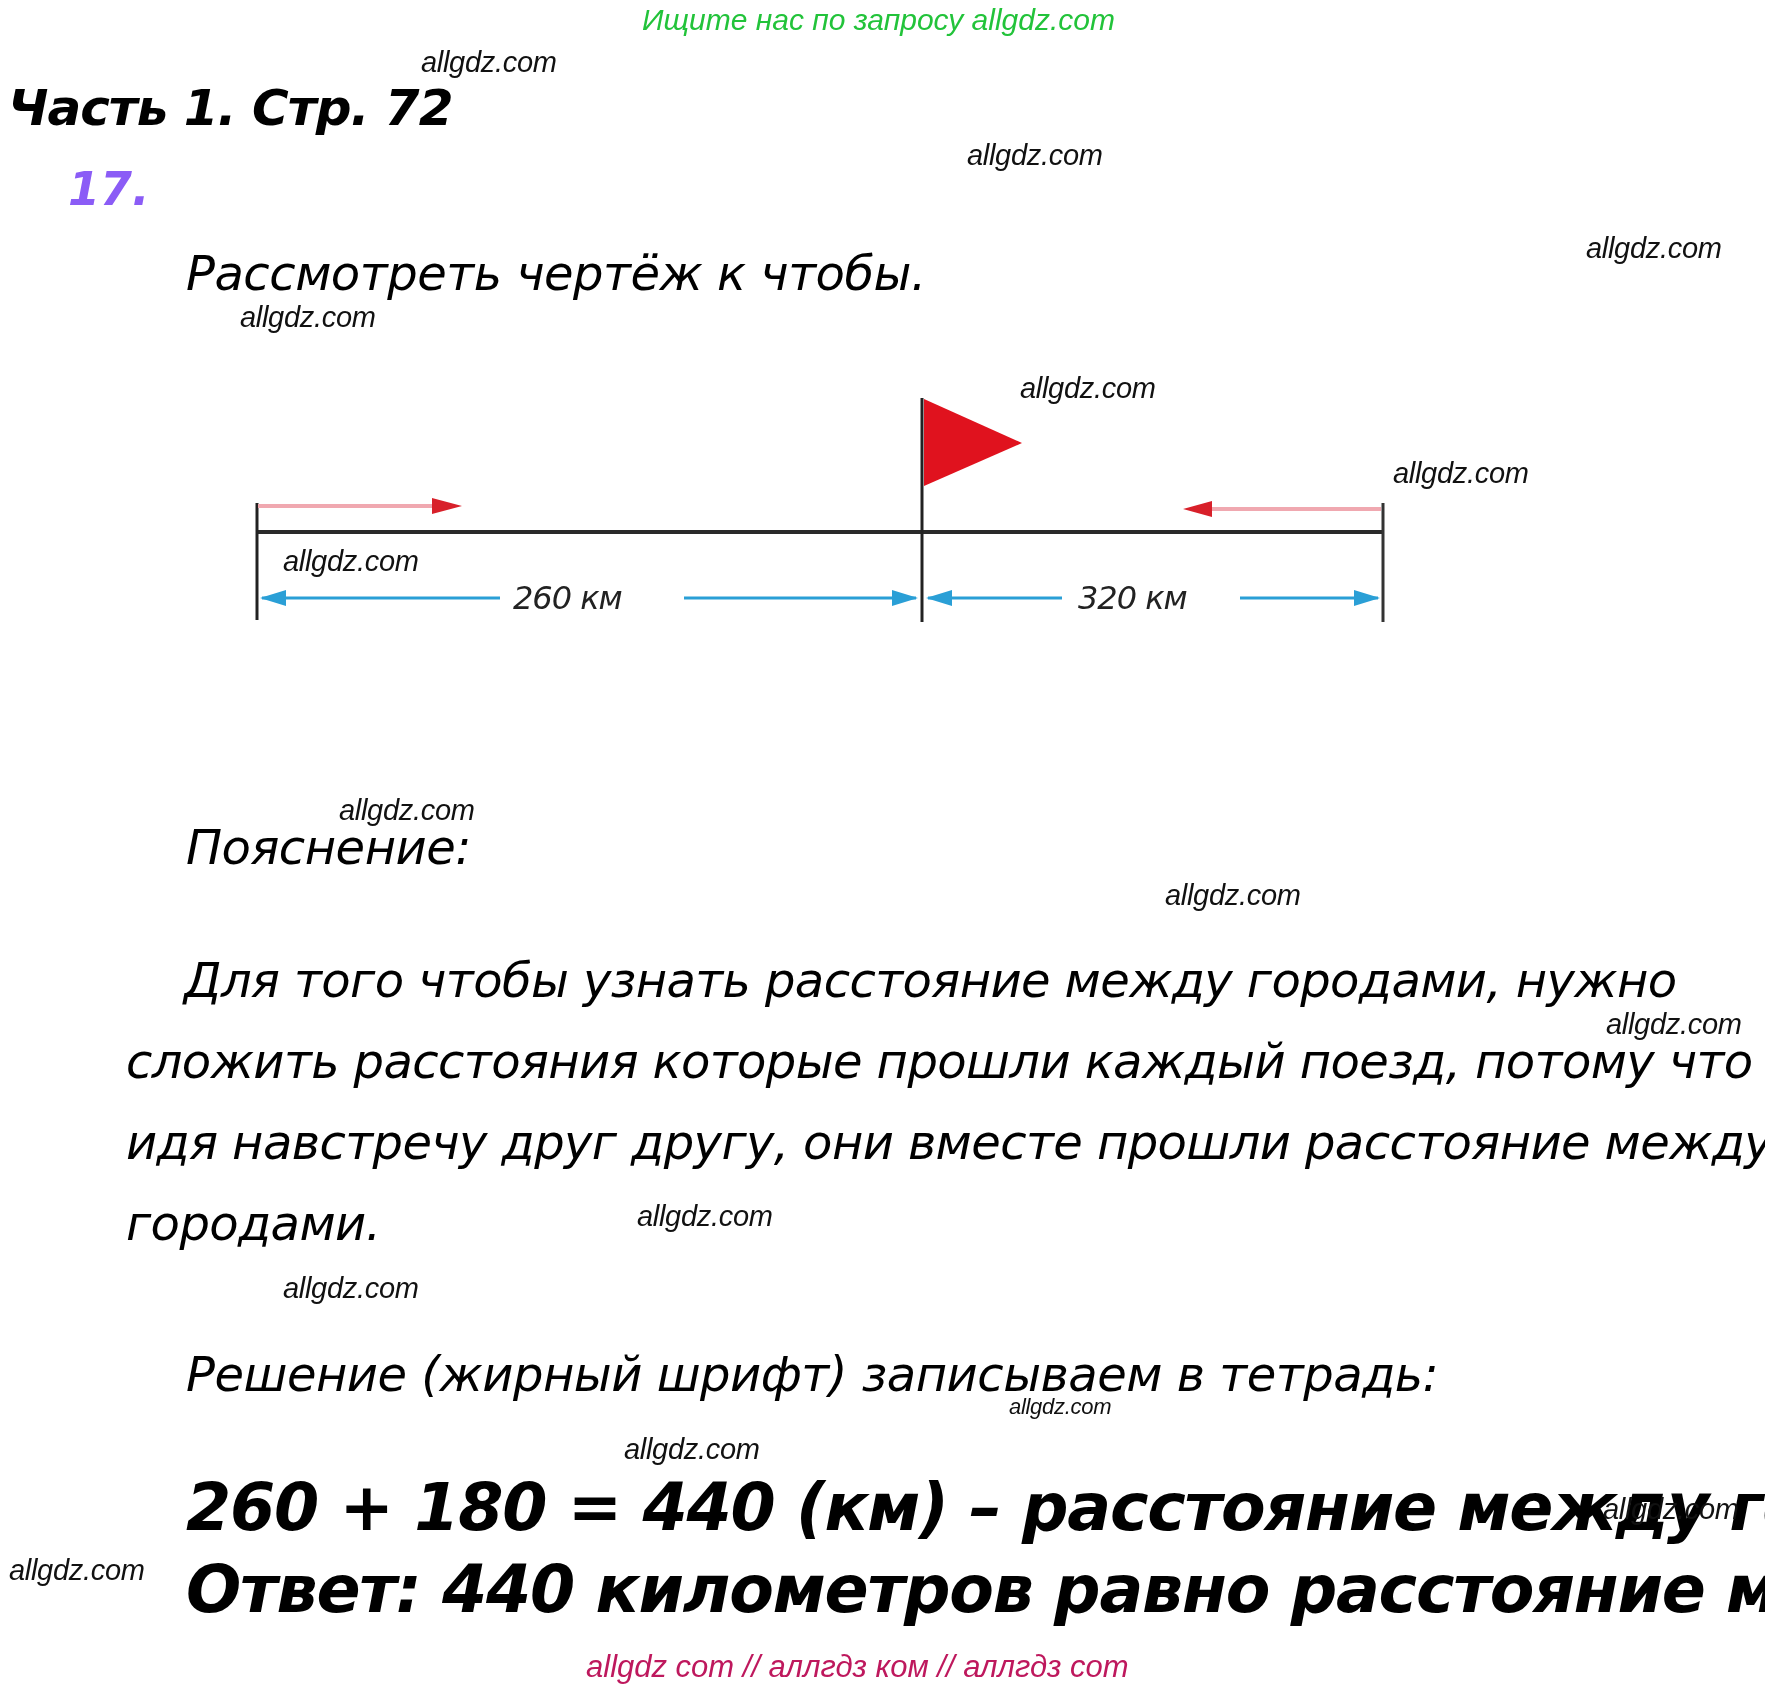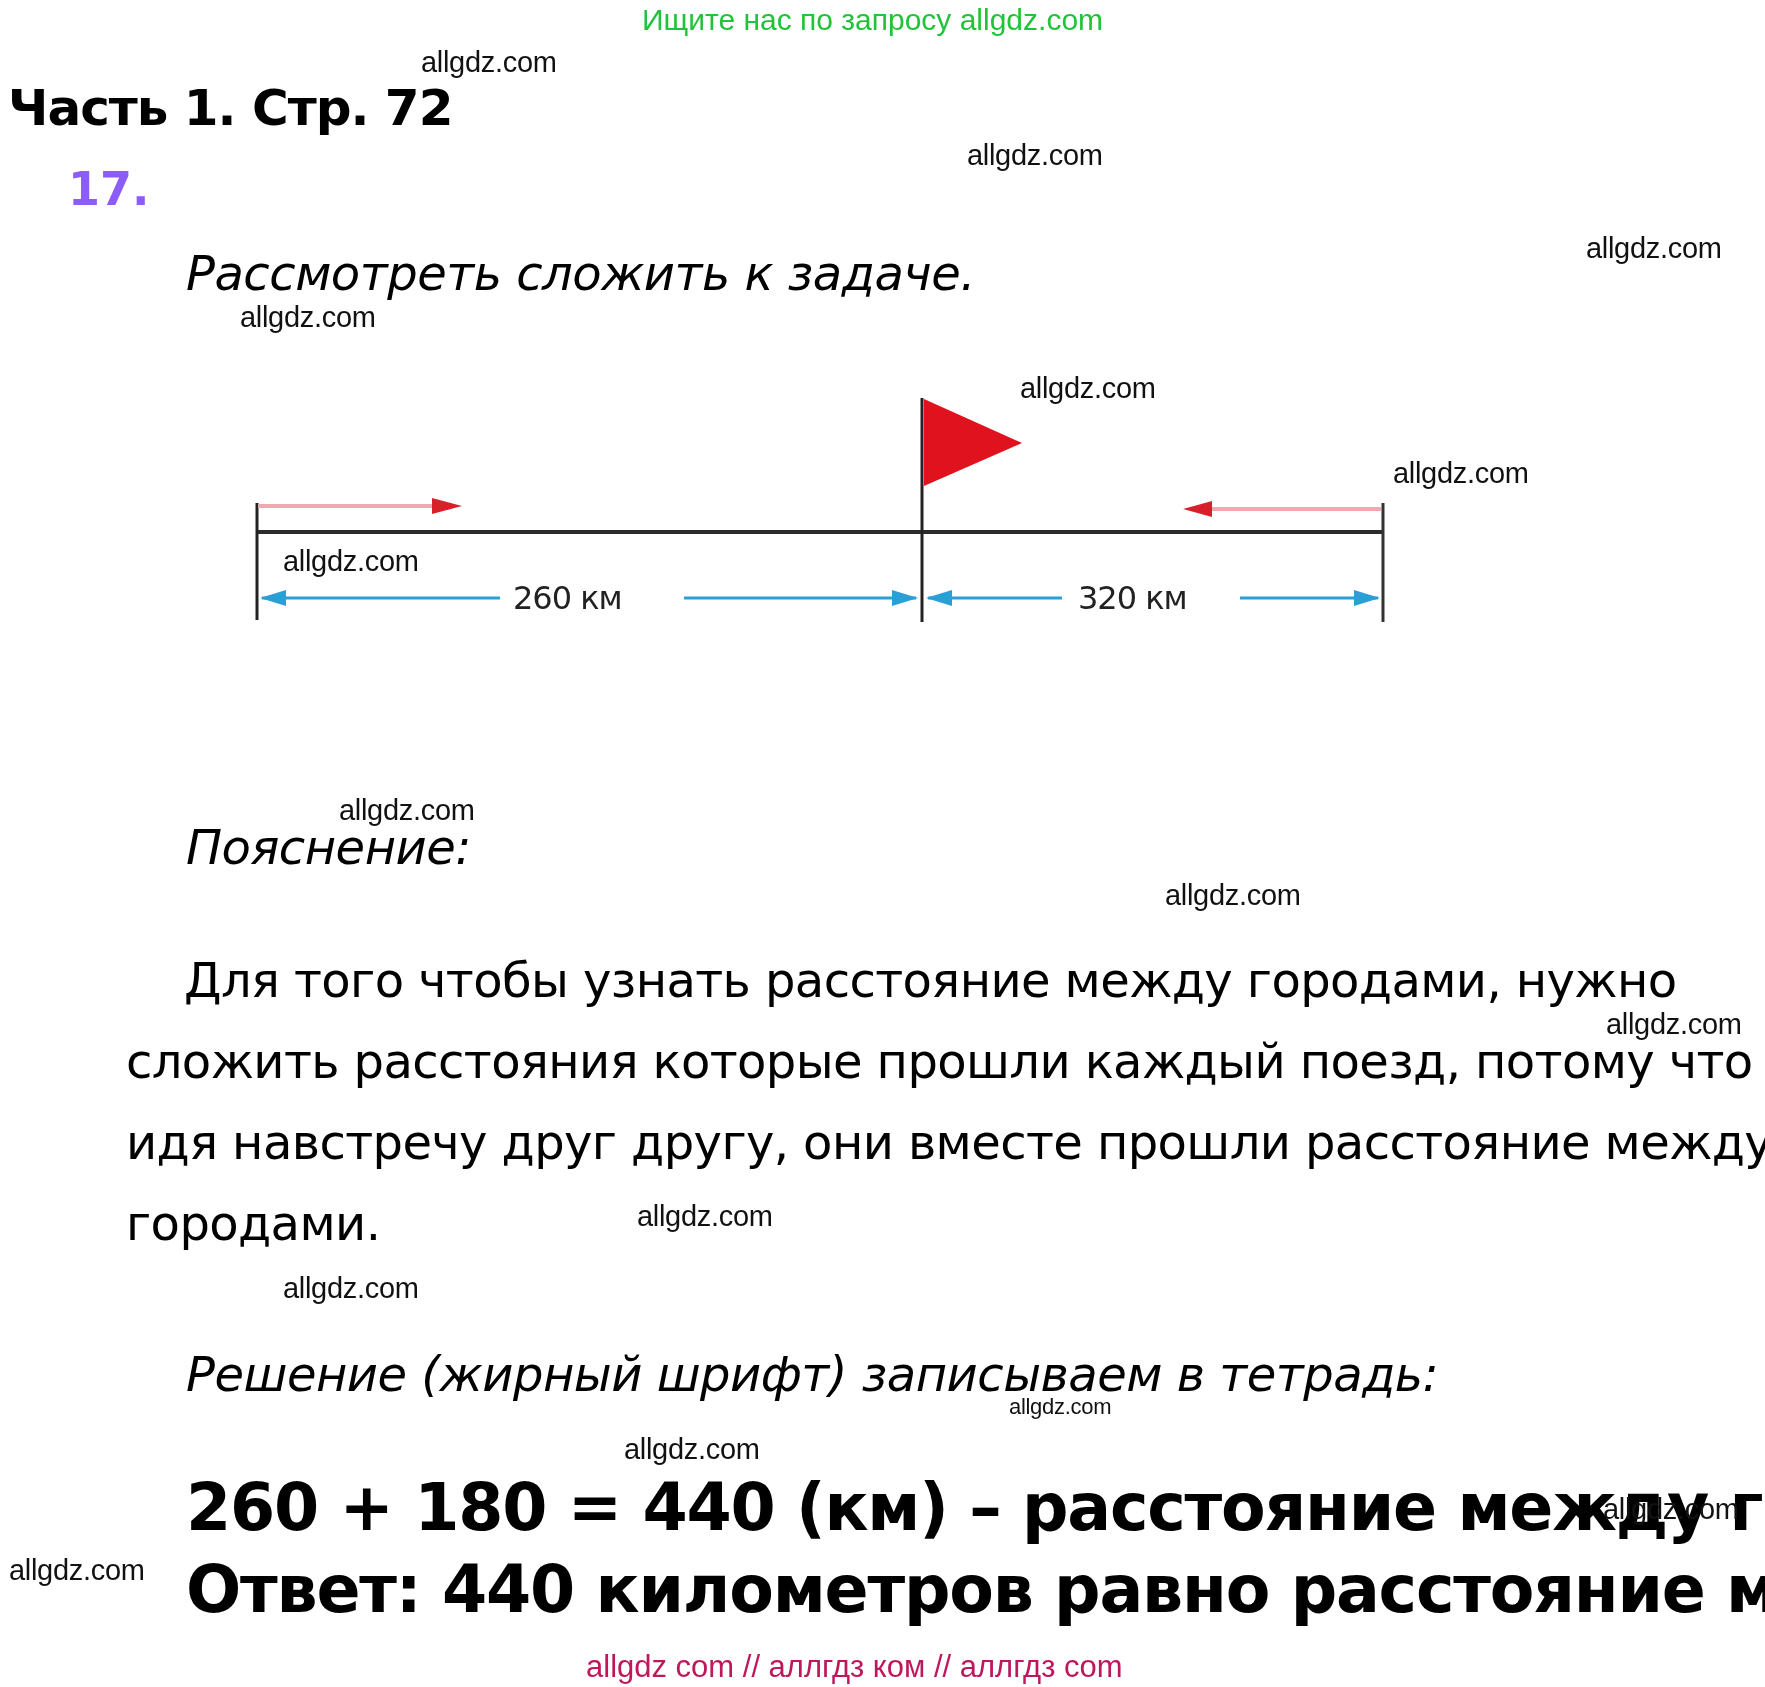--- a/index.html
+++ b/index.html
@@ -1,18 +1,18 @@
 <!DOCTYPE html>
 <html><head>
 <meta charset="utf-8">
 <style>
   html, body { margin: 0; padding: 0; background: #ffffff; }
   body { width: 1765px; height: 1687px; position: relative; overflow: hidden;
          font-family: "Liberation Sans", "DejaVu Sans", sans-serif; color: #000; }
-  .abs { position: absolute; white-space: nowrap; }
+  .abs { position: absolute; white-space: nowrap; font-style: italic; }
   .top-banner { left: 642px; top: 2px; font-size: 30px; line-height: 36px; }
   .wm { font-size: 29px; line-height: 34px; color: #111; transform: translateY(-50%); letter-spacing: -0.3px; }
   .wm.small { font-size: 22px; line-height: 26px; }
   .title { left: 8px; top: 78px; font-size: 50px; font-weight: bold; line-height: 60px; font-family: "DejaVu Sans", sans-serif; letter-spacing: -1px; }
   .task-num { left: 68px; top: 162px; font-size: 46px; font-weight: bold; line-height: 54px; font-family: "DejaVu Sans", sans-serif; }
   .ital { font-style: italic; font-size: 48px; line-height: 58px; font-family: "DejaVu Sans", sans-serif; letter-spacing: -0.5px; }
   .instruction { left: 186px; top: 244px; }
   .expl-heading { left: 186px; top: 818px; }
   .para { font-size: 48px; line-height: 81px; font-family: "DejaVu Sans", sans-serif; letter-spacing: -0.6px; }
   .p1 { left: 184px; top: 940px; }
@@ -28,21 +28,21 @@
   .dlabel { font-size: 32px; line-height: 56px; color: #222; font-family: "DejaVu Sans", sans-serif; letter-spacing: -1px; background: #fff; padding: 0 8px; }
 </style>
 </head>
 <body>
 
 <div class="abs top-banner" style="color:#22c33a;">Ищите нас по запросу allgdz.com</div>
 
 <div class="abs title">Часть 1. Стр. 72</div>
 <div class="abs task-num" style="color:#8b5cf6;">17.</div>
 
-<div class="abs ital instruction">Рассмотреть сложить к задаче.</div>
+<div class="abs ital instruction">Рассмотреть чертёж к чтобы.</div>
 
 <svg class="diagram" width="1765" height="700" viewBox="0 0 1765 700">
   <defs>
     <marker id="redHead" markerWidth="10" markerHeight="10" refX="8" refY="5" orient="auto" markerUnits="userSpaceOnUse">
     </marker>
   </defs>
 
   <line x1="256" y1="532" x2="1383" y2="532" stroke="#2a2a2a" stroke-width="4"></line>
 
   <line x1="257" y1="503" x2="257" y2="620" stroke="#222" stroke-width="3"></line>

